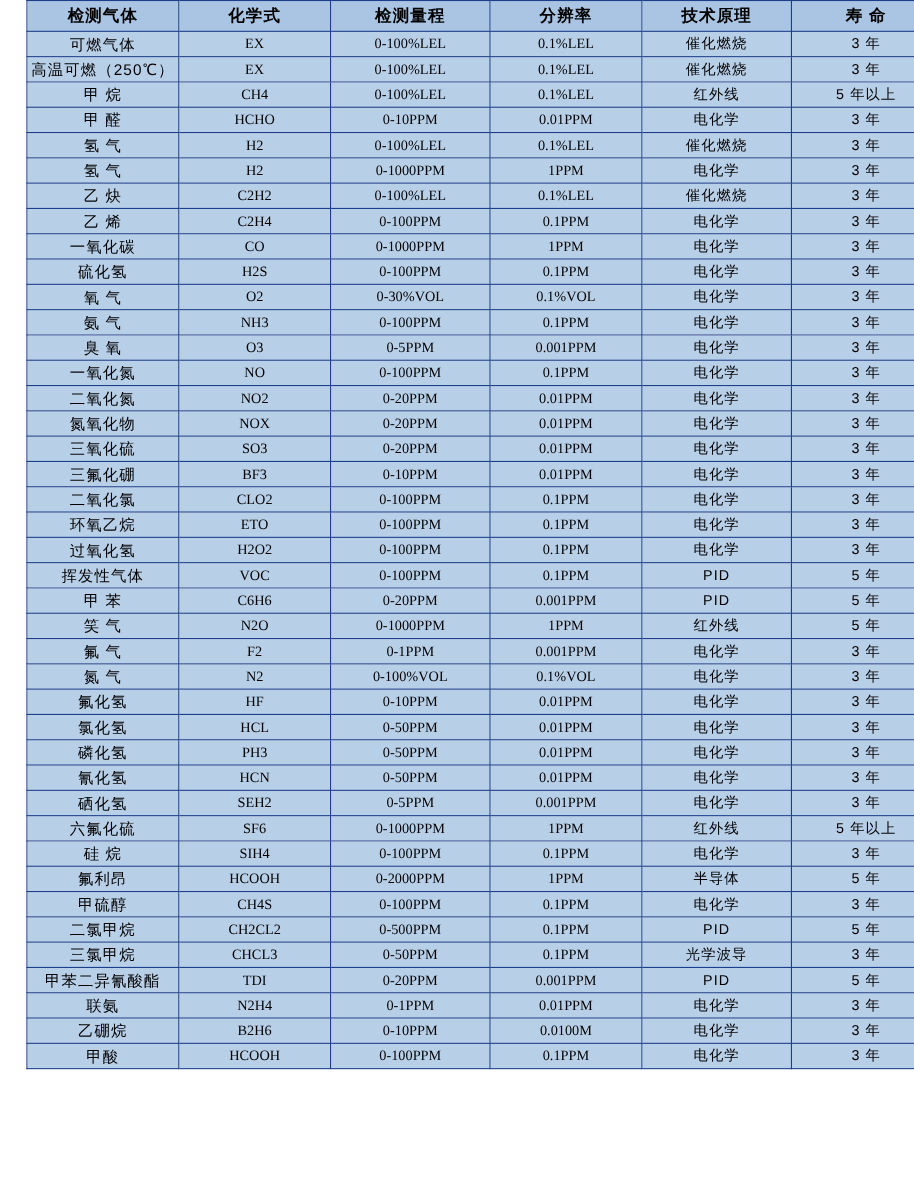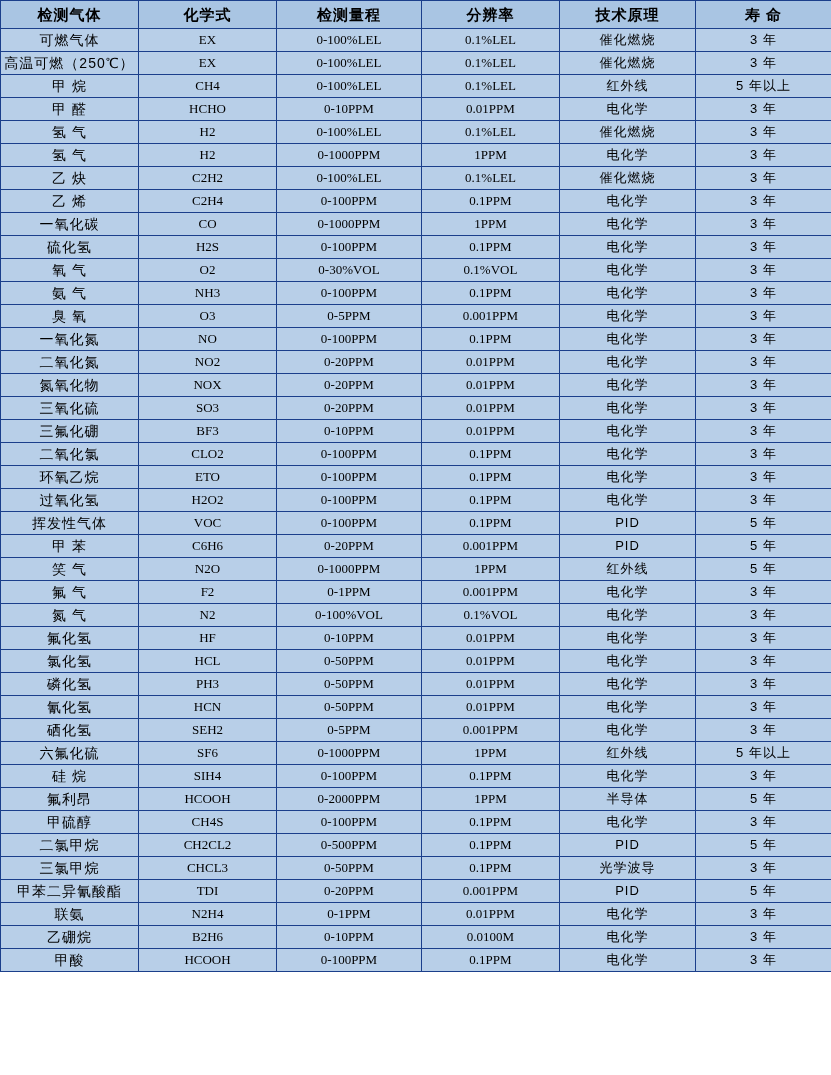--- a/index.html
+++ b/index.html
@@ -9,20 +9,21 @@
   }
   body {
     font-family: "Liberation Sans", sans-serif;
   }
   #sheet {
     width: 831px;
     height: 1075px;
     box-sizing: border-box;
     background: #ffffff;
     overflow: hidden;
+    padding-left: 24px;
   }
   table.gas-table {
     width: 831px;
     border-collapse: collapse;
     table-layout: fixed;
   }
   table.gas-table col.c0 { width: 138px; }
   table.gas-table col.c1 { width: 138px; }
   table.gas-table col.c2 { width: 145px; }
   table.gas-table col.c3 { width: 138px; }

